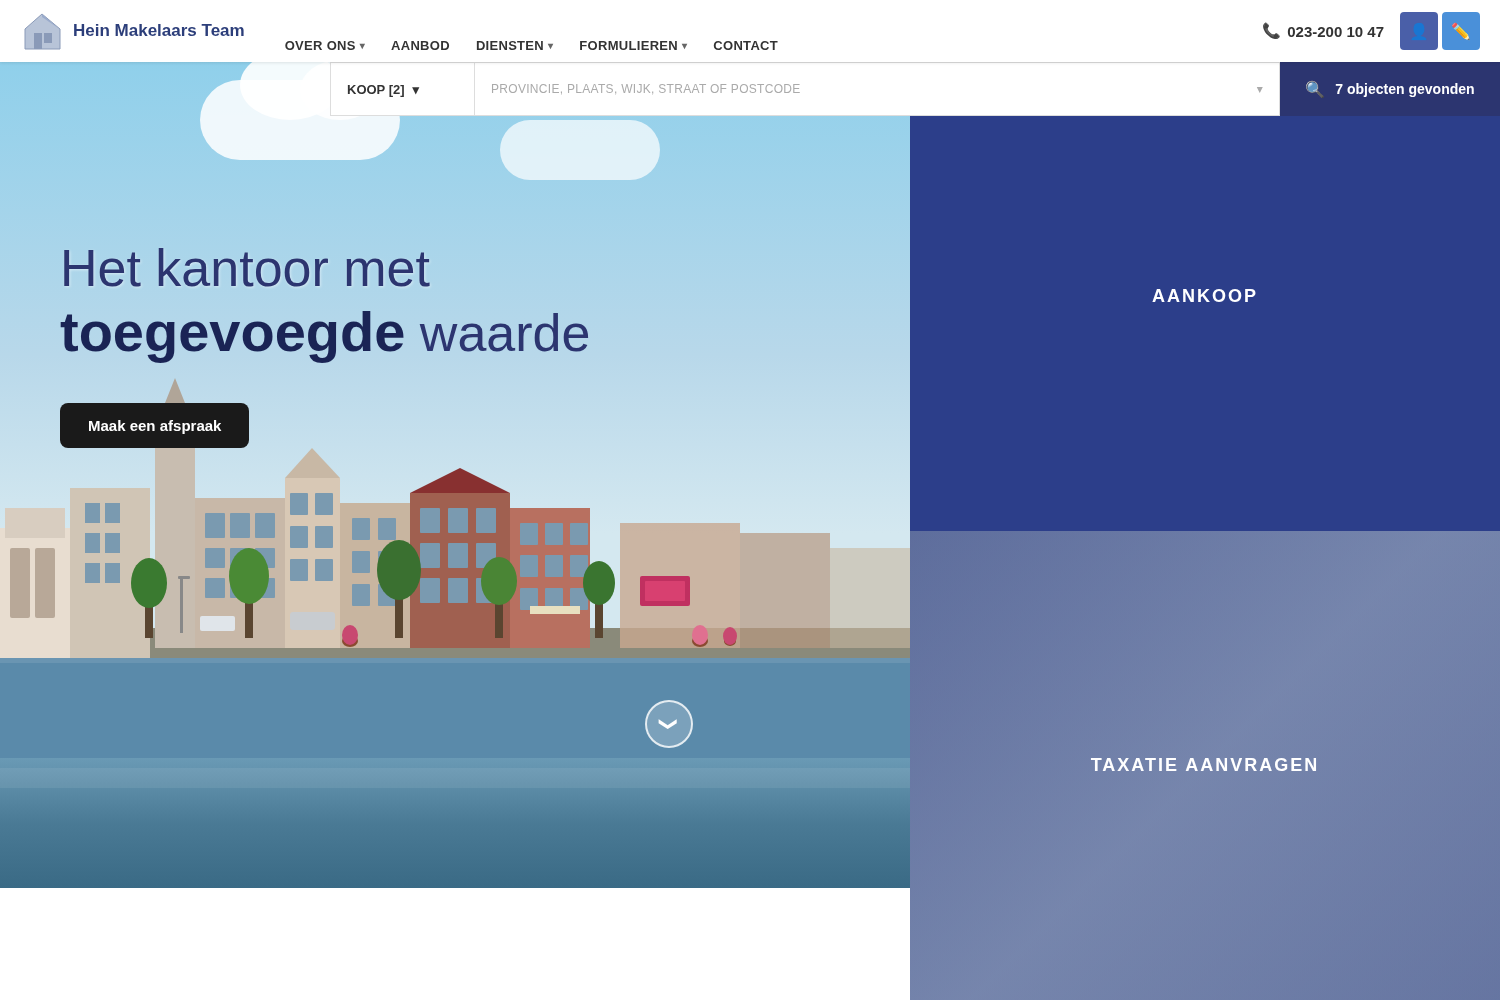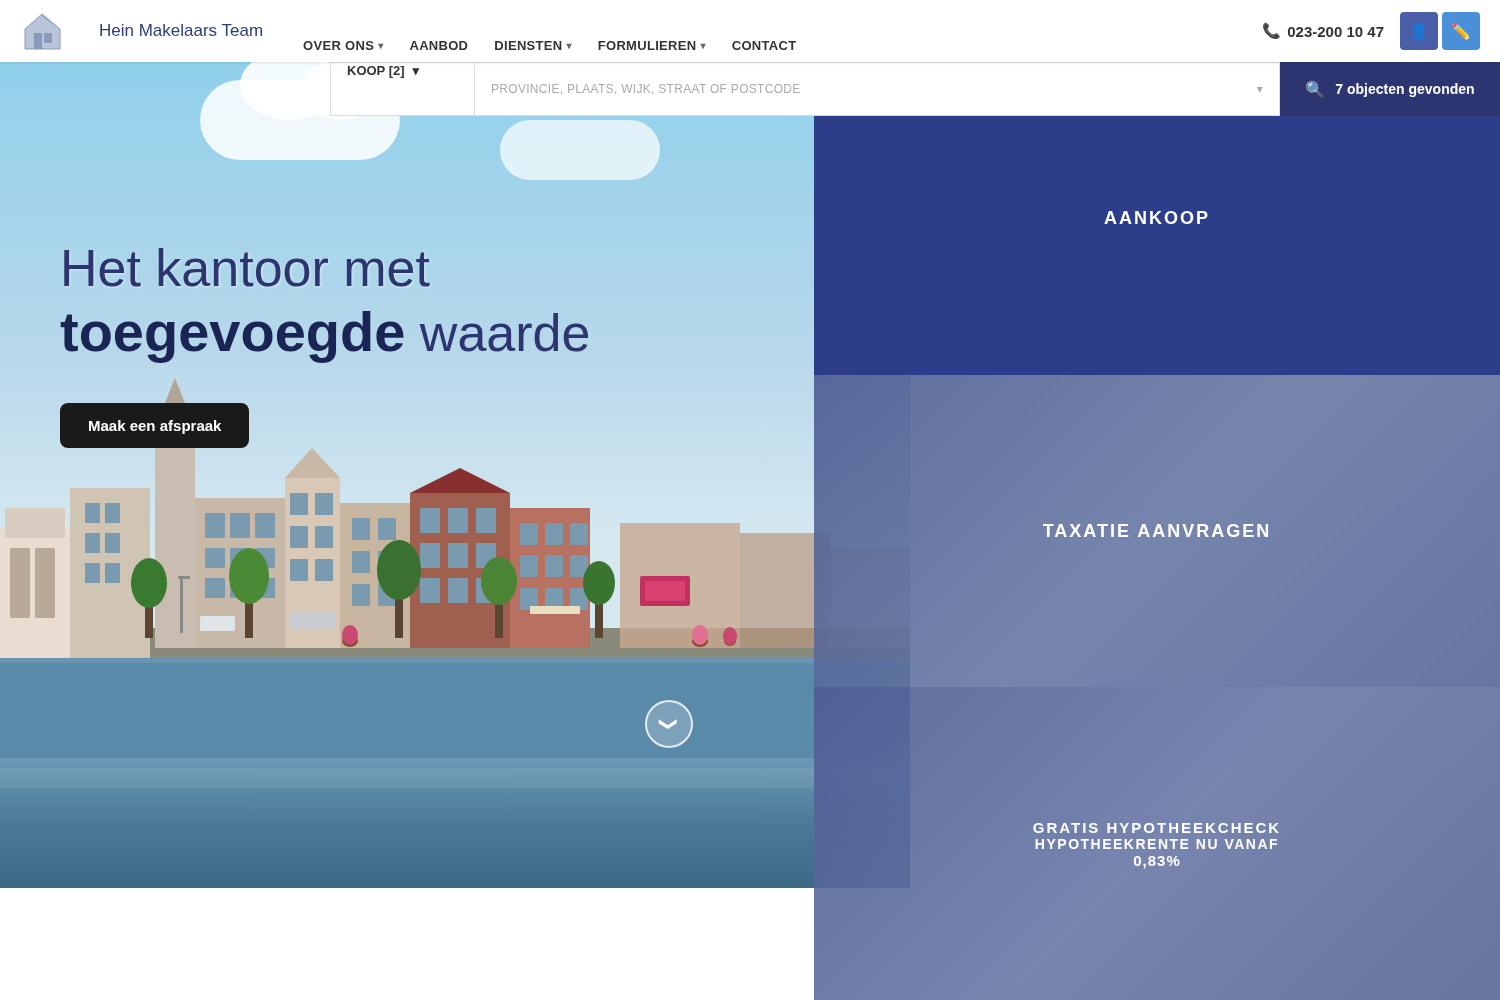--- a/index.html
+++ b/index.html
@@ -24,23 +24,22 @@
       min-width: 220px;
     }
     .logo-icon {
       width: 45px;
       height: 45px;
       margin-right: 8px;
     }
     .logo-text {
       font-size: 17px;
       color: #2c3e7a;
-      font-weight: 400;
+      font-weight: 700;
       line-height: 1.2;
-      margin-left: 26px;
     }
     .nav {
       display: flex;
       align-items: center;
       gap: 6px;
       flex: 1;
     }
     .nav-item {
       display: flex;
       align-items: center;
@@ -100,21 +99,21 @@
       left: 330px;
       right: 0;
       height: 54px;
       display: flex;
       z-index: 99;
     }
     .search-dropdown {
       background: #fff;
       border: 1px solid #ddd;
       display: flex;
-      align-items: flex-start;
+      align-items: center;
       padding: 0 16px;
       min-width: 145px;
       cursor: pointer;
       font-size: 13px;
       font-weight: 700;
       color: #333;
       gap: 8px;
       text-transform: uppercase;
     }
     .search-location {
@@ -252,21 +251,21 @@
       color: #fff;
       font-size: 18px;
       z-index: 10;
     }
 
     
     .right-panel {
       position: absolute;
       top: 62px;
       right: 0;
-      width: 686px;
+      width: 590px;
       height: 938px;
       display: flex;
       flex-direction: column;
     }
 
     
     .panel-block {
       flex: 1;
       display: flex;
       align-items: center;
@@ -562,21 +561,13 @@
 </div>
 
 <div class="right-panel">
   <div class="panel-block block-aankoop">
     <span class="panel-block-label">AANKOOP</span>
   </div>
   <div class="panel-block block-taxatie">
     <div class="block-taxatie-bg"></div>
     <span class="panel-block-label">TAXATIE AANVRAGEN</span>
   </div>
-  <div class="panel-block block-hypotheek">
-    <div class="block-hypotheek-bg"></div>
-    <div class="block-hypotheek-text">
-      <div class="line1">GRATIS HYPOTHEEKCHECK</div>
-      <div class="line2">HYPOTHEEKRENTE NU VANAF</div>
-      <div class="line3">0,83%</div>
-    </div>
-  </div>
 </div>
 
 </body></html>

